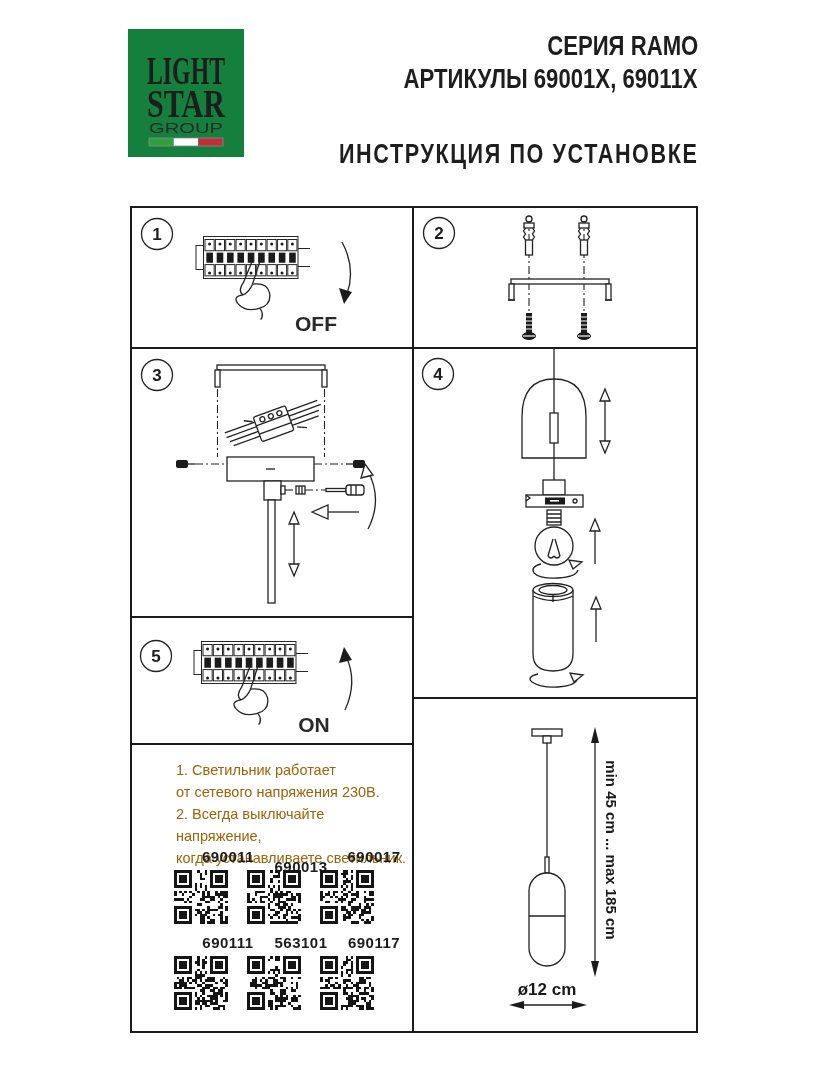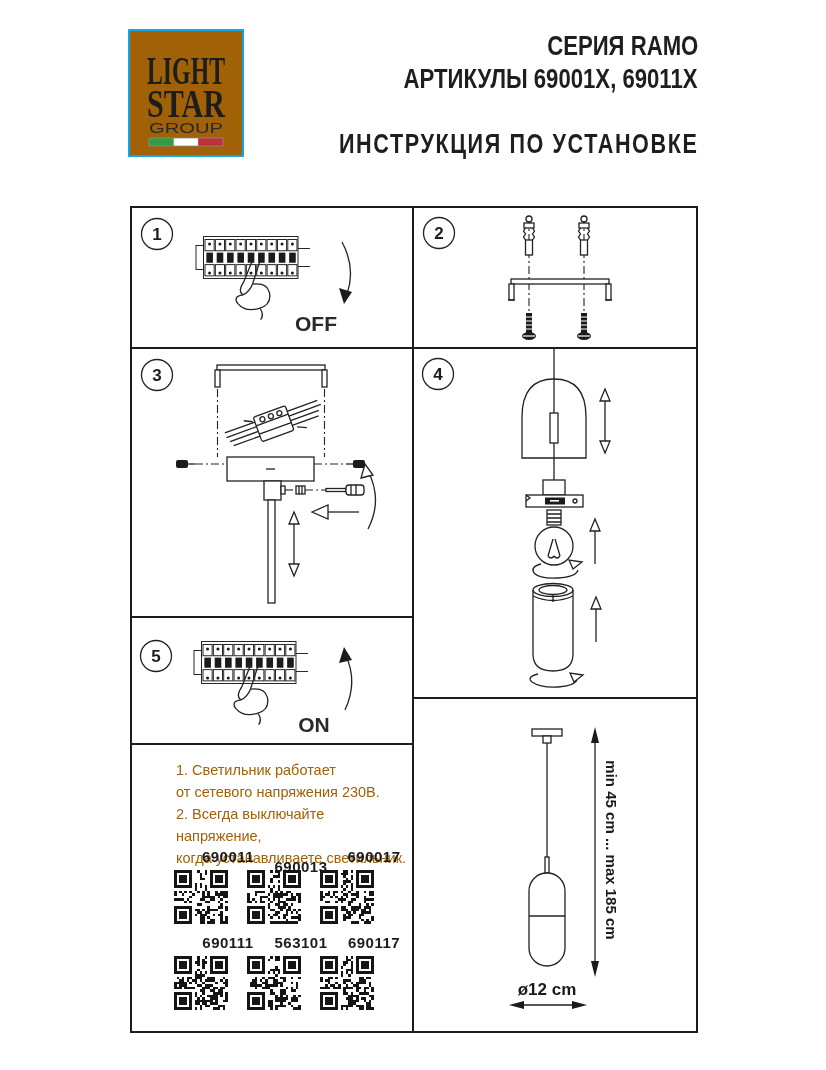--- a/index.html
+++ b/index.html
@@ -5,26 +5,26 @@
   html,body{margin:0;padding:0;background:#fff;}
   #page{position:relative;width:826px;height:1070px;background:#fff;overflow:hidden;
         font-family:"Liberation Sans",sans-serif;color:#222;}
   .line{position:absolute;background:#1c1c1c;}
   .cell{position:absolute;}
   
   .hdr{position:absolute;right:128px;top:30px;text-align:right;font-weight:bold;color:#1e1e1e;}
   .hdr div{white-space:nowrap;}
   .hdr .sm{font-size:27px;line-height:33px;}
   .hdr .sm span{display:inline-block;transform:scaleX(0.82);transform-origin:100% 50%;}
-  .hdr .bg1{font-size:27px;line-height:31px;margin-top:33px;letter-spacing:2px;}
+  .hdr .bg1{font-size:27px;line-height:31px;margin-top:43px;letter-spacing:2px;}
   .hdr .bg1 span{display:inline-block;transform:scaleX(0.80);transform-origin:100% 50%;}
   .hdr .bg2{font-size:27px;line-height:31px;}
   .hdr .bg2 span{display:inline-block;transform:scaleX(0.86);transform-origin:100% 50%;}
   
-  .logo{position:absolute;left:128px;top:29px;width:112px;height:124px;border:2px solid #0ea5e9;background:#a16207;}
+  .logo{position:absolute;left:128px;top:29px;width:112px;height:124px;border:2px solid #15803d;background:#15803d;}
   
   .d{stroke:#222;fill:none;stroke-width:1.3px;}
   .dd{stroke:#222;fill:none;stroke-width:1.1px;stroke-dasharray:8 3 2 3;}
   .f{fill:#1b1b1b;stroke:none;}
   .w{fill:#fff;stroke:#222;stroke-width:1.3px;}
   .t{fill:#1d1d1d;stroke:none;font-weight:bold;font-family:"Liberation Sans",sans-serif;}
   .lbl{fill:#2a2a2a;stroke:none;font-weight:600;font-size:21px;font-family:"Liberation Sans",sans-serif;}
   
   .notes{position:absolute;left:132px;top:745px;width:280px;height:286px;}
   .notes .txt{position:absolute;left:44px;top:14px;font-size:14.5px;line-height:22px;color:#a16207;}

